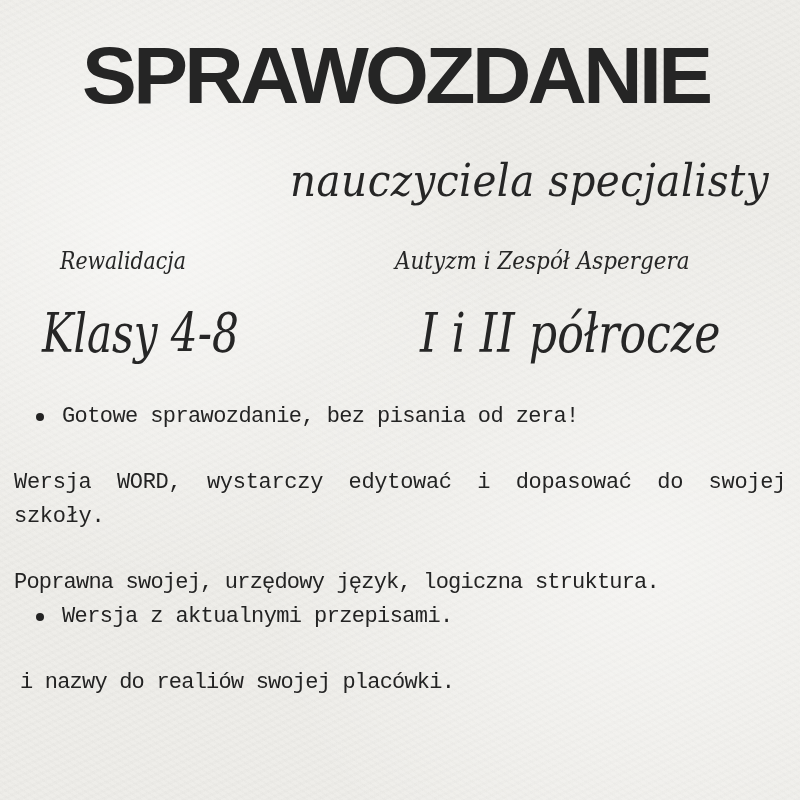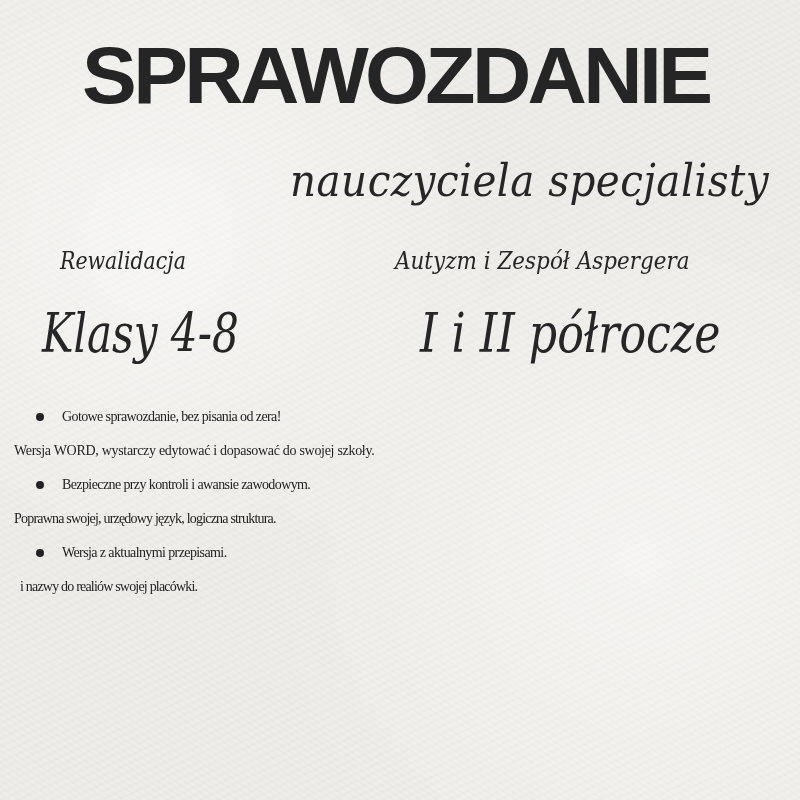--- a/index.html
+++ b/index.html
@@ -77,22 +77,22 @@
       top: 302px;
       font-size: 54px;
       transform: scaleX(0.82);
       transform-origin: left top;
     }
     .content {
       position: absolute;
       left: 14px;
       top: 400px;
       width: 772px;
-      font-family: Liberation Serif, serif;
-      font-size: 14px;
+      font-family: Liberation Mono, monospace;
+      font-size: 22px;
       color: #232323;
       line-height: 34px;
     }
     .bullet {
       display: flex;
       align-items: center;
       padding-left: 22px;
       letter-spacing: -0.6px;
       white-space: nowrap;
     }
@@ -102,20 +102,21 @@
       height: 8px;
       border-radius: 50%;
       background: #232323;
       margin-right: 18px;
       flex: 0 0 auto;
     }
     .para {
       text-align: justify;
       text-align-last: left;
       letter-spacing: -0.3px;
+      margin-top: 32px;
     }
     .para.tight {
       letter-spacing: -0.8px;
       white-space: nowrap;
     }
     .para.indent {
       padding-left: 6px;
       letter-spacing: -0.8px;
     }
   </style>
@@ -133,24 +134,20 @@
 <div class="script big-right">I i II półrocze</div>
 
 <div class="content">
 
   <div class="bullet">
     <span class="bullet-dot"></span>
     <span>Gotowe sprawozdanie, bez pisania od zera!</span>
   </div>
   <div class="para">Wersja WORD, wystarczy edytować i dopasować do swojej szkoły.</div>
 
-  <div class="bullet">
-    <span class="bullet-dot"></span>
-    <span>Bezpieczne przy kontroli i awansie zawodowym.</span>
-  </div>
   <div class="para tight">Poprawna swojej, urzędowy język, logiczna struktura.</div>
 
   <div class="bullet">
     <span class="bullet-dot"></span>
     <span>Wersja z aktualnymi przepisami.</span>
   </div>
 
   <div class="para indent">i nazwy do realiów swojej placówki.</div>
 
 </div>

